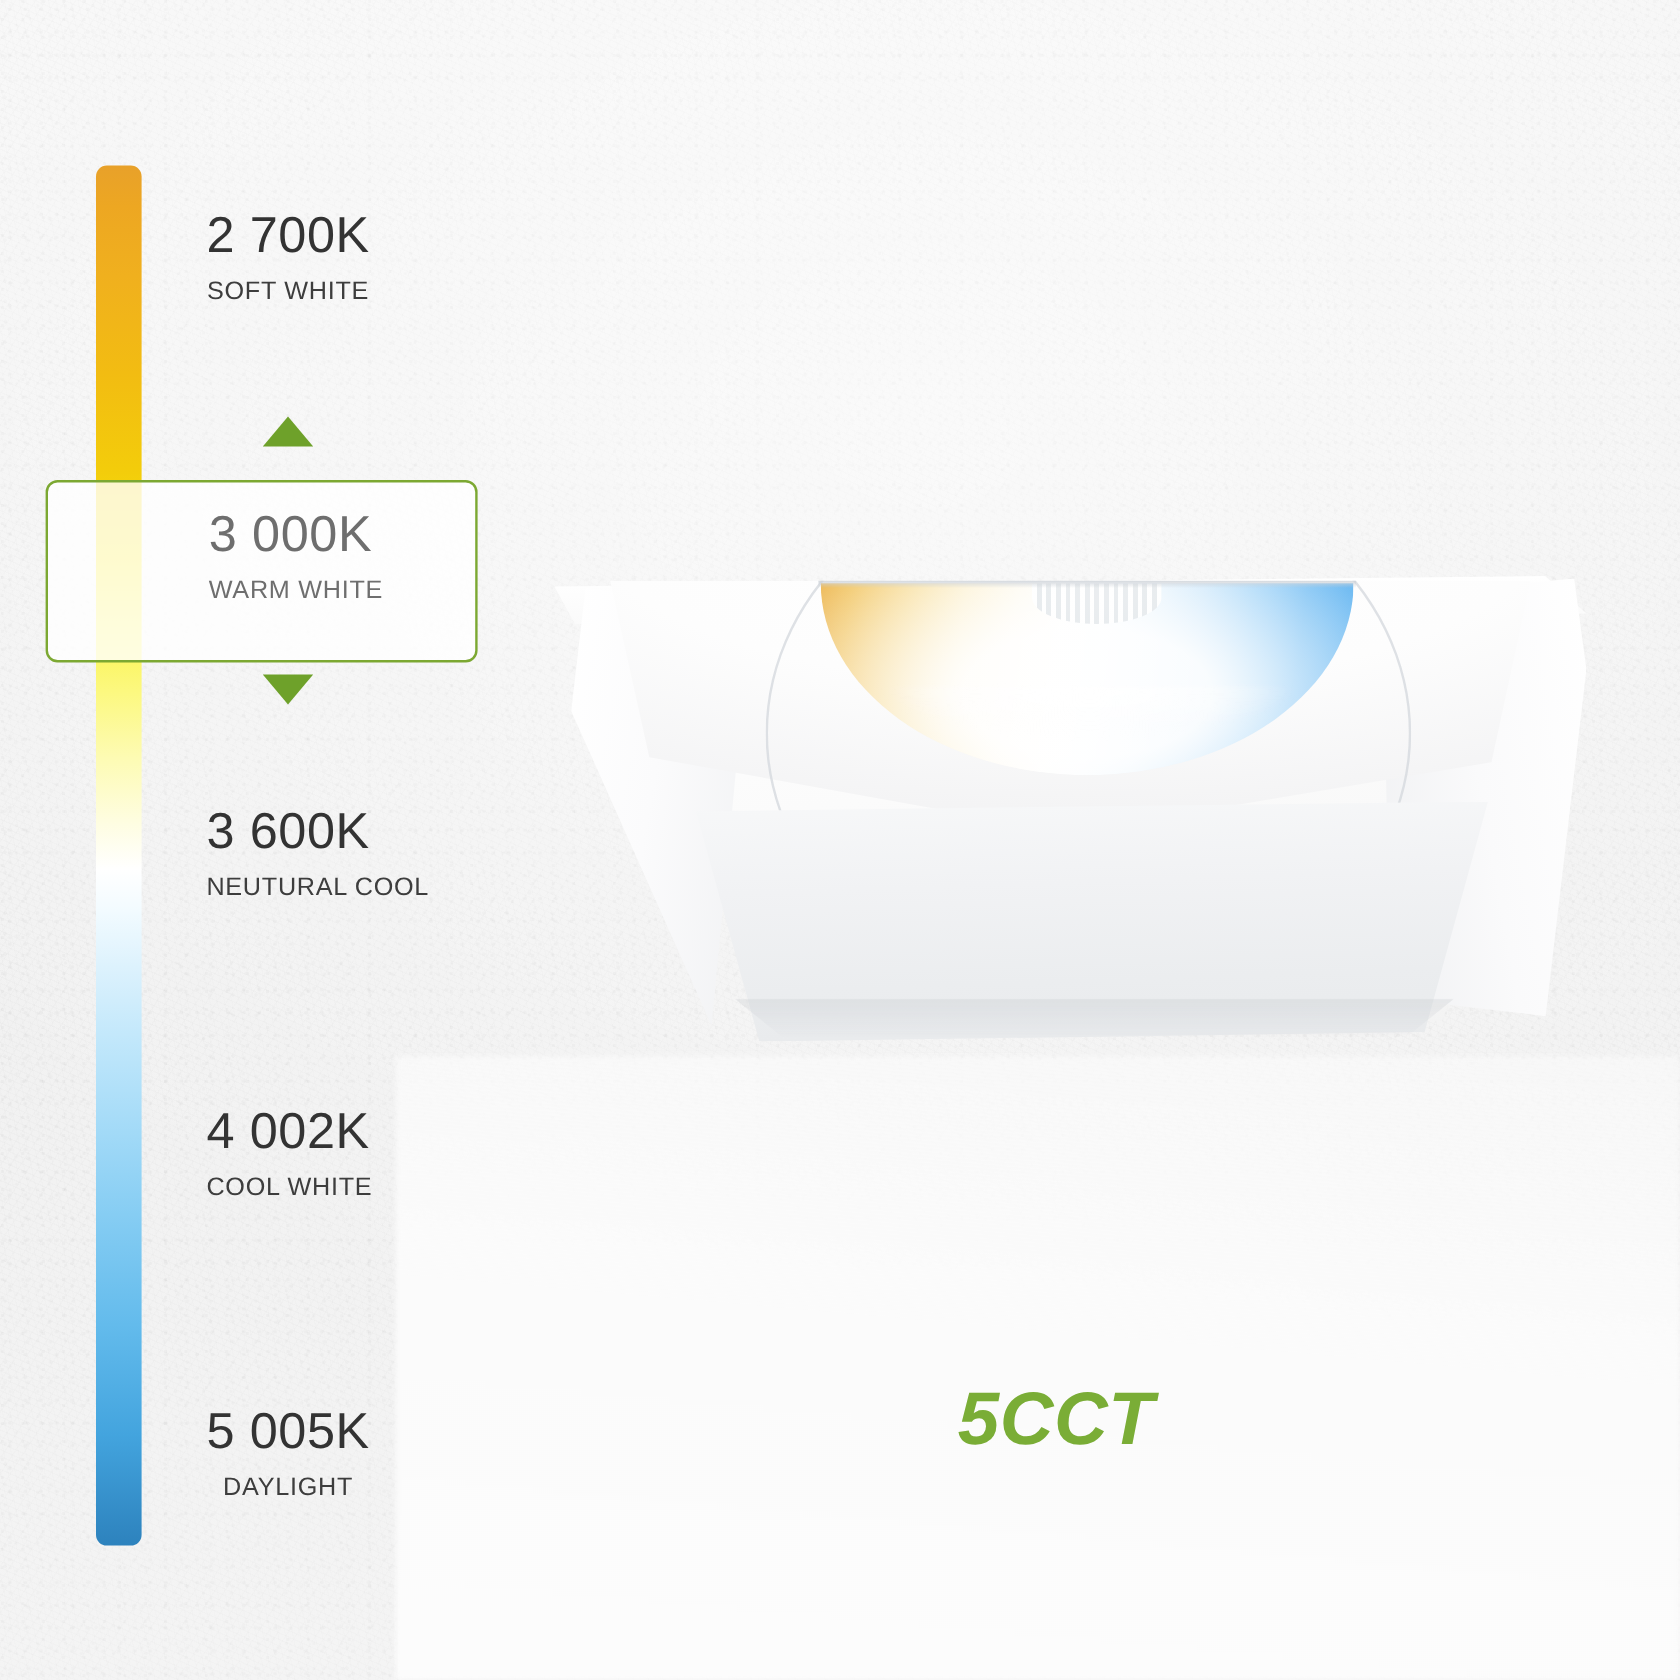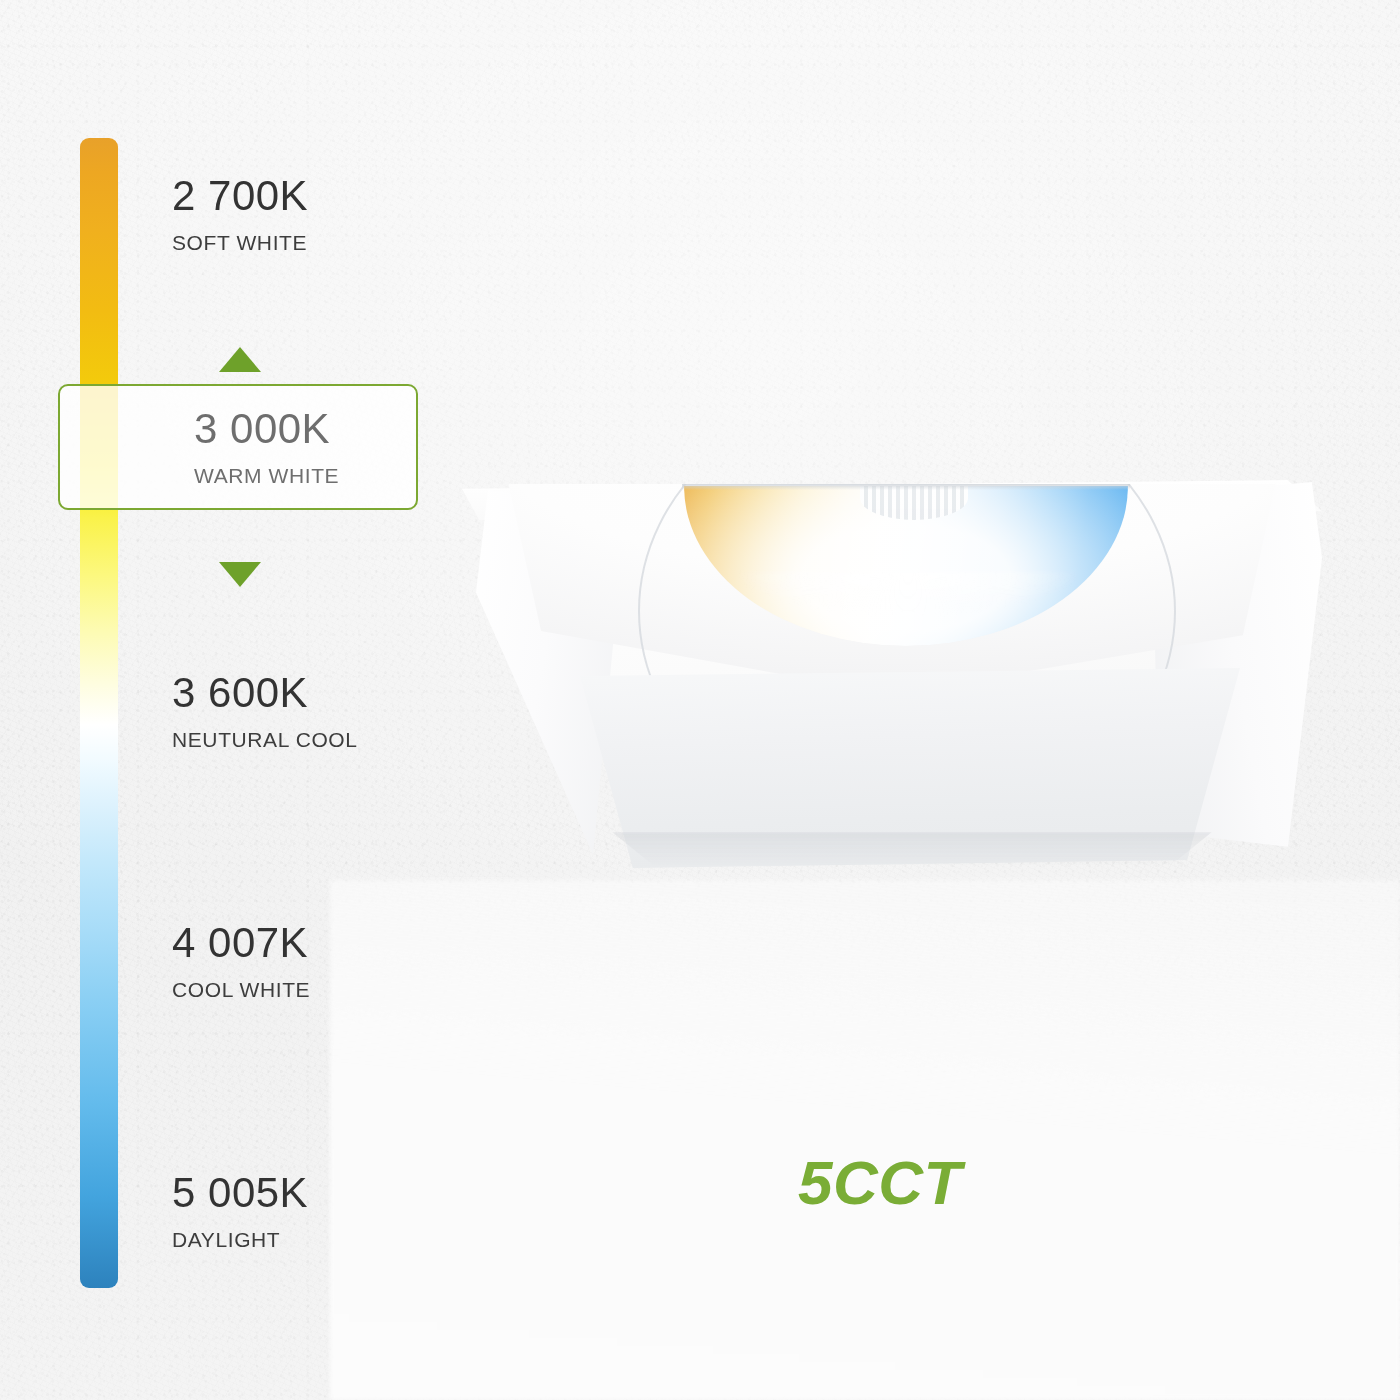--- a/index.html
+++ b/index.html
@@ -77,35 +77,34 @@
   }
 
   
   .scale-item{position:absolute;left:172px;}
   .kelvin{
     font-size:42px;font-weight:400;color:#333333;letter-spacing:.5px;
     line-height:1;white-space:nowrap;
   }
   .cname{
     font-size:21px;font-weight:400;color:#3d3d3d;letter-spacing:.6px;
-    margin-top:14px;white-space:nowrap;
+    margin-top:14px;white-space:nowrap;text-align:center;
   }
 
   #item-2700{top:175px;}
   #item-3500{top:672px;}
   #item-4000{top:922px;}
   #item-5000{top:1172px;}
 
   
   #selected-box{
-    position:absolute;left:38px;top:384px;width:360px;height:126px;
+    position:absolute;left:38px;top:400px;width:360px;height:152px;
     border:2px solid #7ca832;border-radius:10px;
     background:rgba(255,255,255,.80);
     box-sizing:border-box;
-    margin-left:20px;
   }
   #selected-box .kelvin{color:#6e6e6e;}
   #selected-box .cname{color:#6e6e6e;}
   .sel-inner{position:absolute;left:134px;top:22px;}
 
   
   .arrow{position:absolute;width:0;height:0;}
   #arrow-up{
     left:219px;top:347px;
     border-left:21px solid transparent;border-right:21px solid transparent;
@@ -252,21 +251,21 @@
     <div class="kelvin">2 700K</div>
     <div class="cname">SOFT WHITE</div>
   </div>
 
   <div class="scale-item" id="item-3500">
     <div class="kelvin">3 600K</div>
     <div class="cname">NEUTURAL COOL</div>
   </div>
 
   <div class="scale-item" id="item-4000">
-    <div class="kelvin">4 007K</div>
+    <div class="kelvin">4 002K</div>
     <div class="cname">COOL WHITE</div>
   </div>
 
   <div class="scale-item" id="item-5000">
     <div class="kelvin">5 005K</div>
     <div class="cname">DAYLIGHT</div>
   </div>
 
   <div class="arrow" id="arrow-up"></div>
   <div class="arrow" id="arrow-down"></div>

